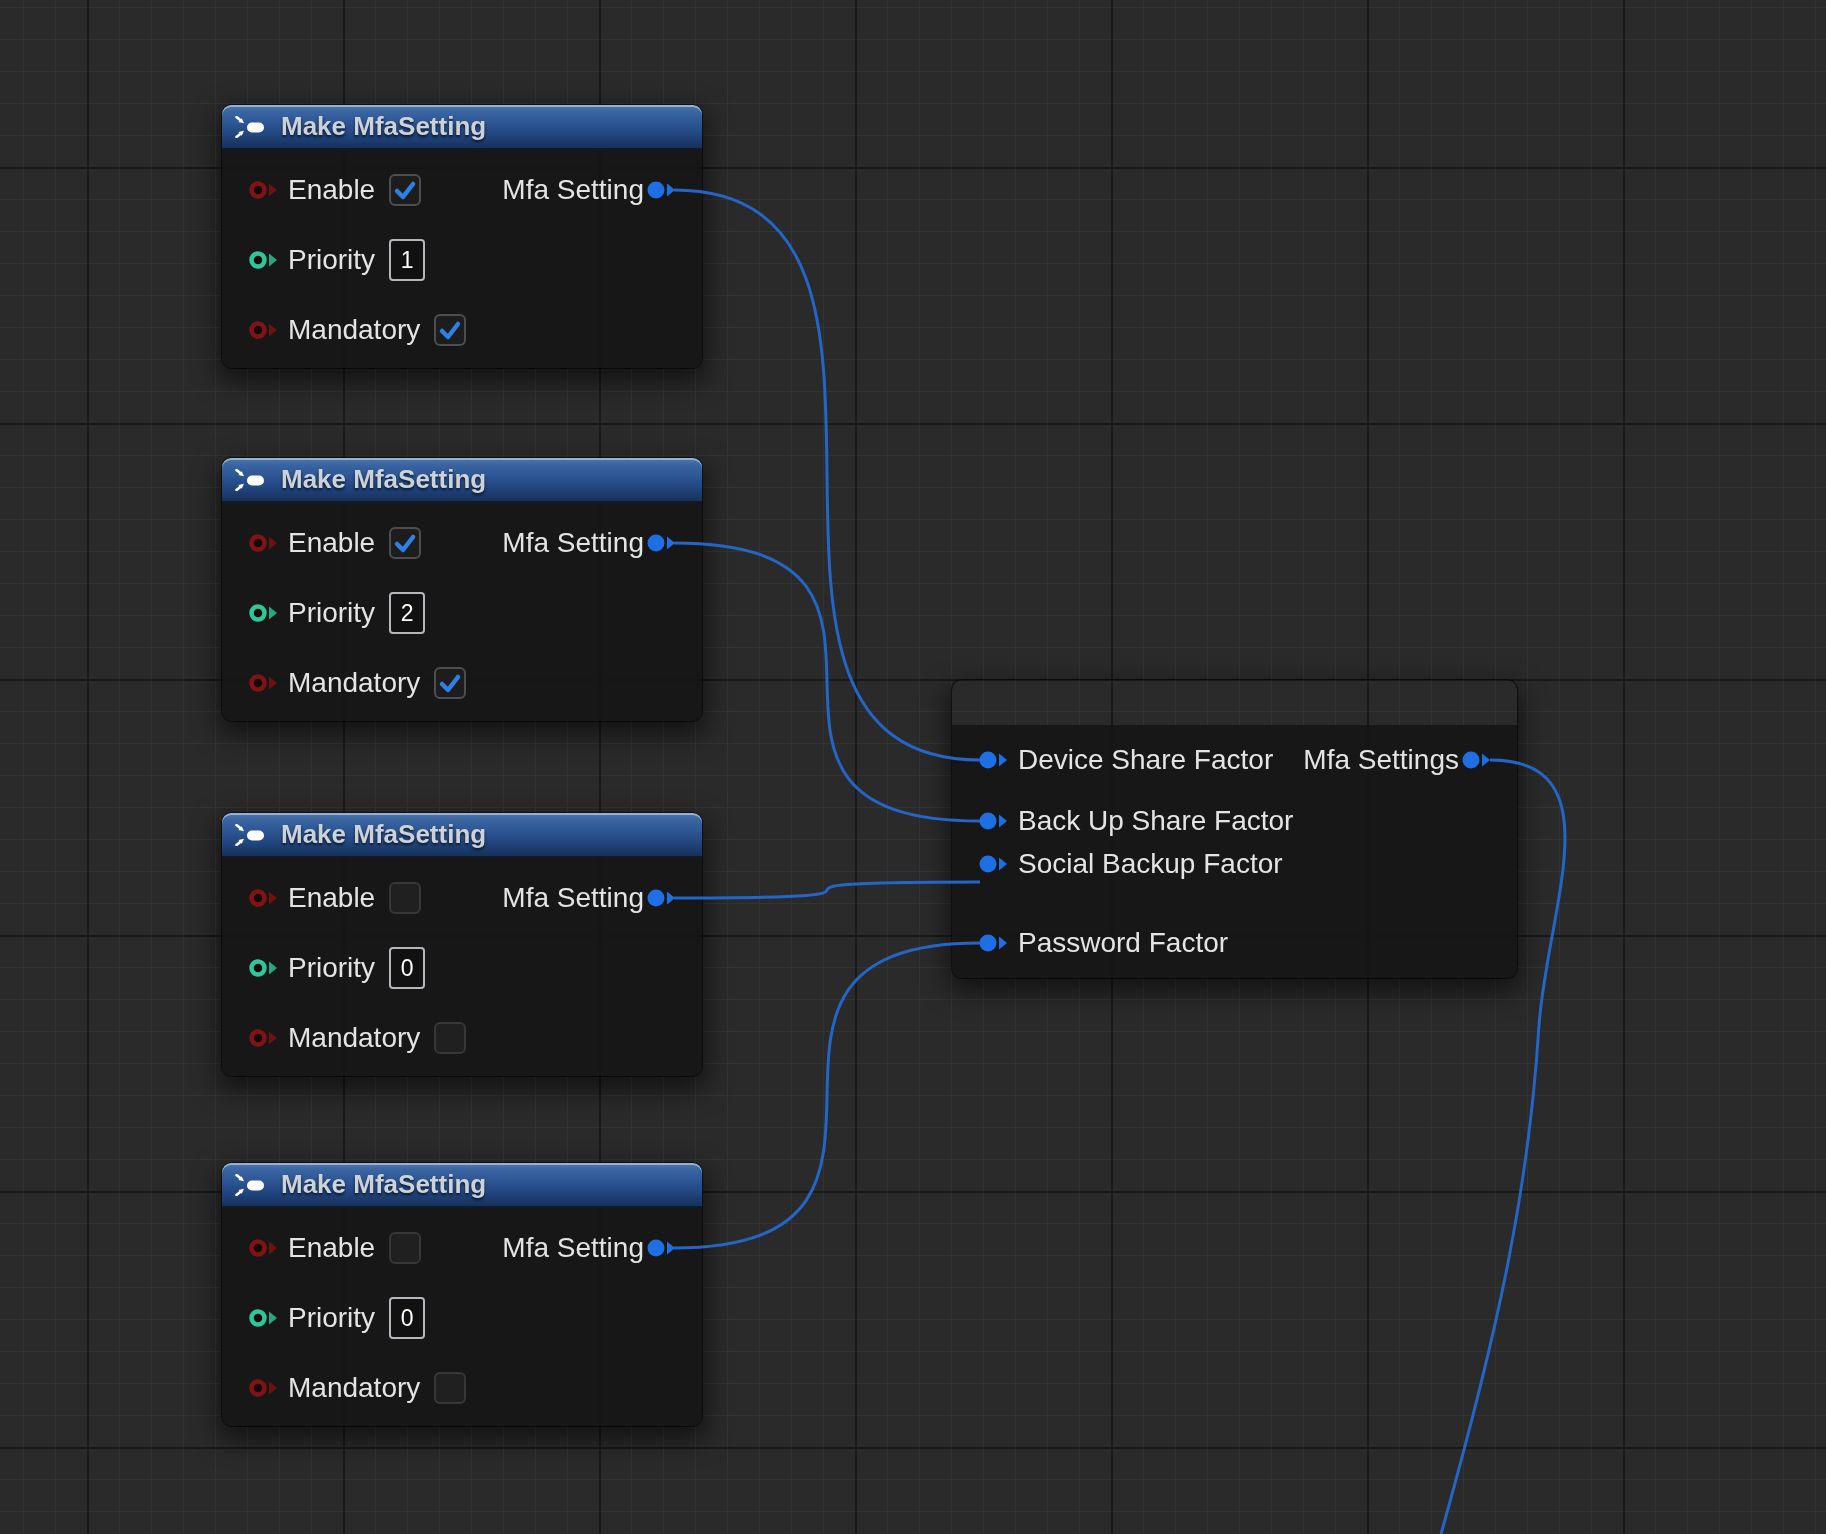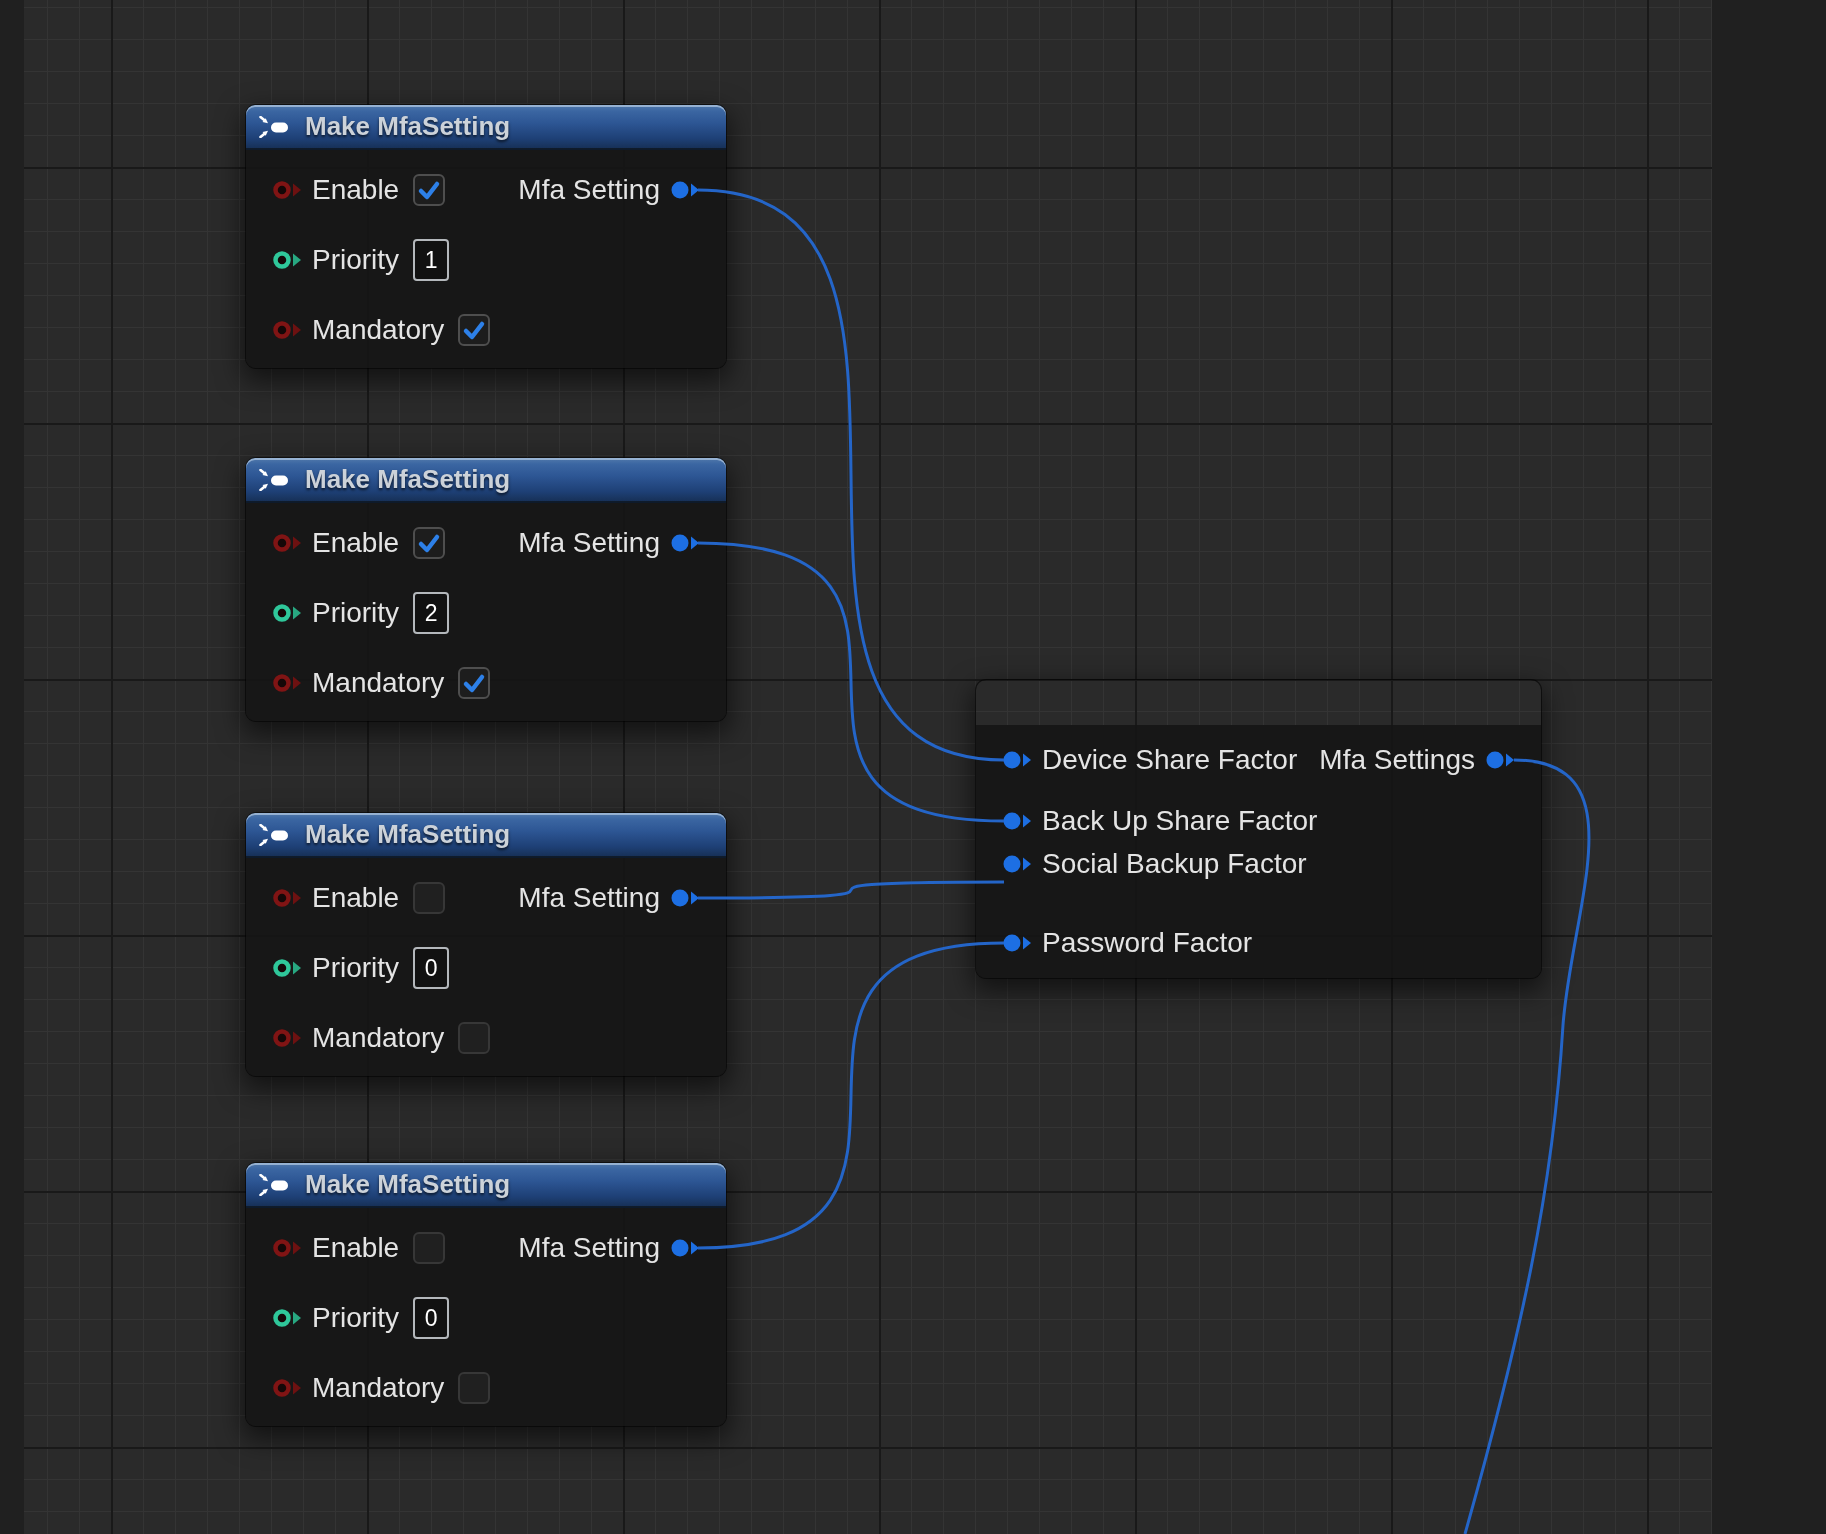--- a/index.html
+++ b/index.html
@@ -1,29 +1,28 @@
 <!DOCTYPE html>
 <html><head>
 <meta charset="utf-8">
 <style>
   html,body{margin:0;padding:0;background:#202020;}
   #canvas{
     position:relative;
-    width:1688px;height:1534px;
+    width:1826px;height:1534px;
     overflow:hidden;
     background-color:#2a2a2a;
     background-image:
       linear-gradient(to right, #191919 2px, transparent 2px),
       linear-gradient(to bottom, #191919 2px, transparent 2px),
       linear-gradient(to right, #343434 1px, transparent 1px),
       linear-gradient(to bottom, #343434 1px, transparent 1px);
     background-size:256px 256px,256px 256px,32px 32px,32px 32px;
     background-position:87px 0,0 167px,23px 0,0 7px;
     font-family:"Liberation Sans", sans-serif;
-    margin-left:24px;
   }
   #wires-layer{position:absolute;left:0;top:0;z-index:5;pointer-events:none;}
   #wires-layer path{pointer-events:stroke;}
   .node{
     position:absolute;z-index:2;
     border-radius:10px;
     box-shadow:0 10px 26px 4px rgba(0,0,0,.55), 0 0 0 1px rgba(0,0,0,.55);
   }
   .node-header{
     position:relative;
@@ -47,21 +46,21 @@
     background:rgba(21,21,21,.93);
     border-radius:0 0 9px 9px;
   }
   .row{
     position:absolute;left:0;height:44px;
     display:flex;align-items:center;gap:10px;
     padding-left:26px;
   }
   .row-out{
     position:absolute;right:0;height:44px;
-    display:flex;align-items:center;gap:10px;
+    display:flex;align-items:center;gap:2px;
     padding-right:26px;
   }
   .pin{flex:0 0 auto;display:block;}
   .pin-label{color:#e4e4e4;font-size:28px;white-space:nowrap;}
   .checkbox{
     width:32px;height:32px;border-radius:6px;
     background:#1d1d1d;border:2px solid #4e4e4e;
     box-sizing:border-box;display:flex;align-items:center;justify-content:center;
     margin-left:4px;
   }

